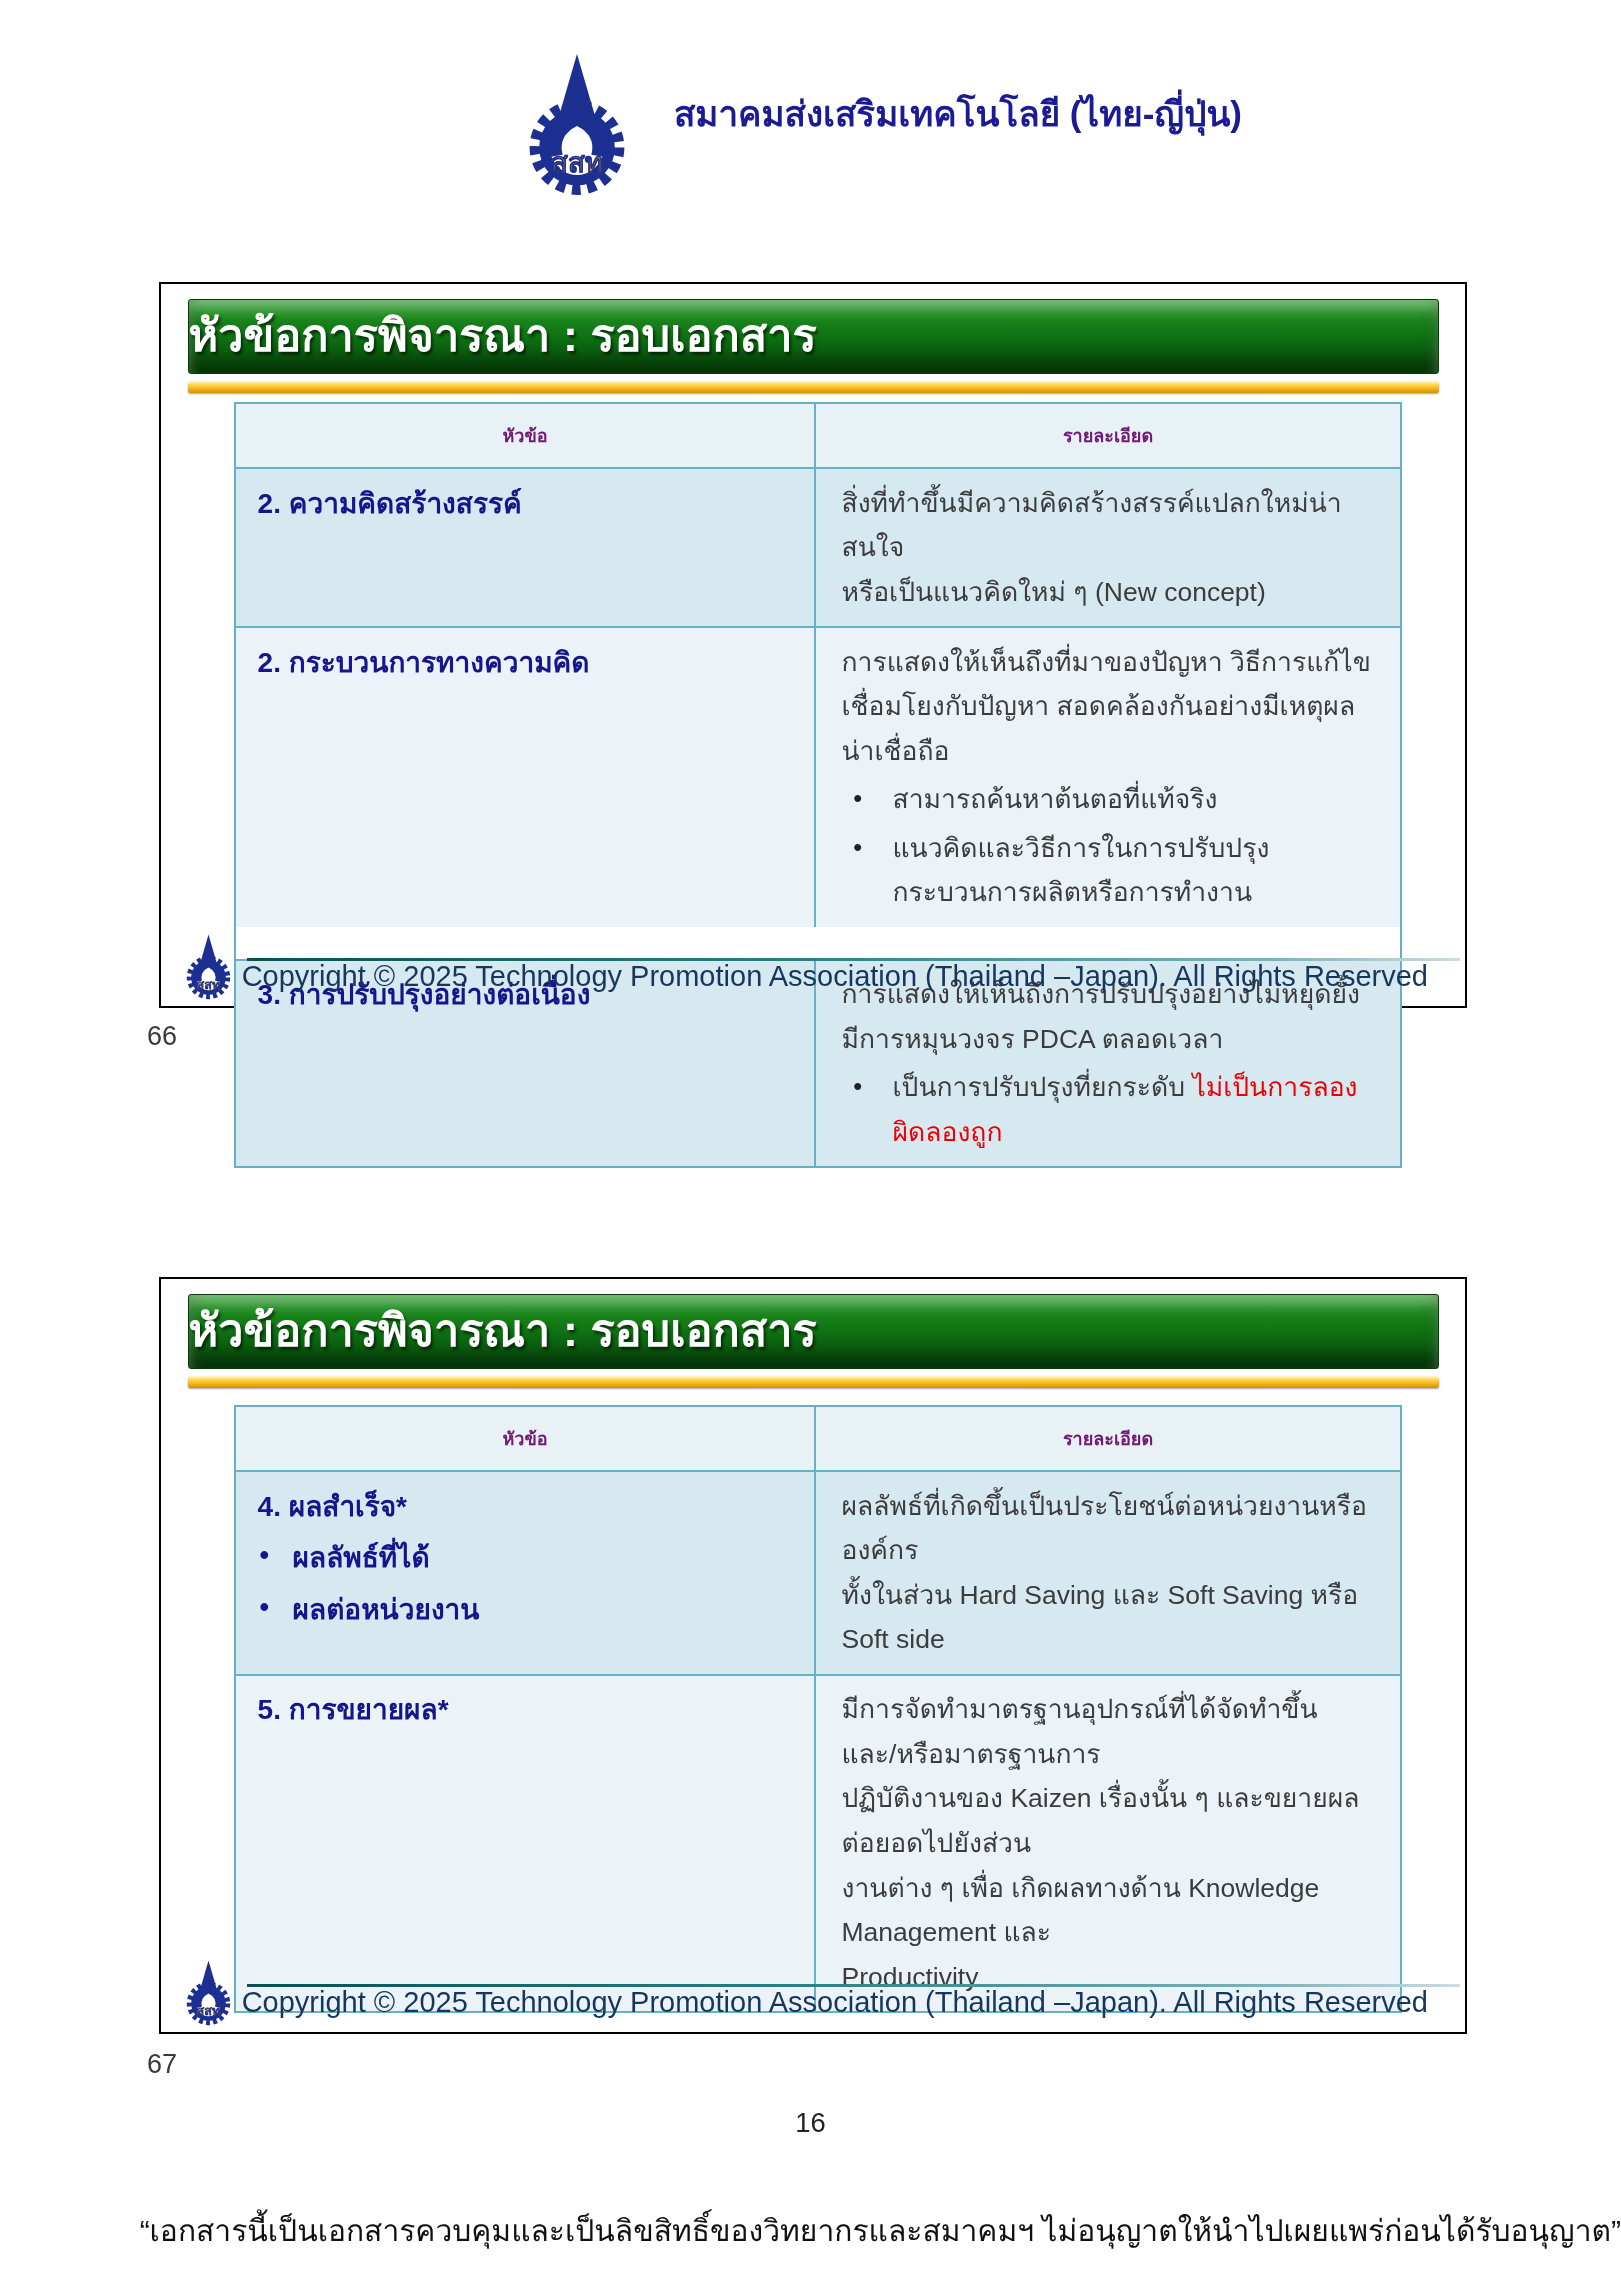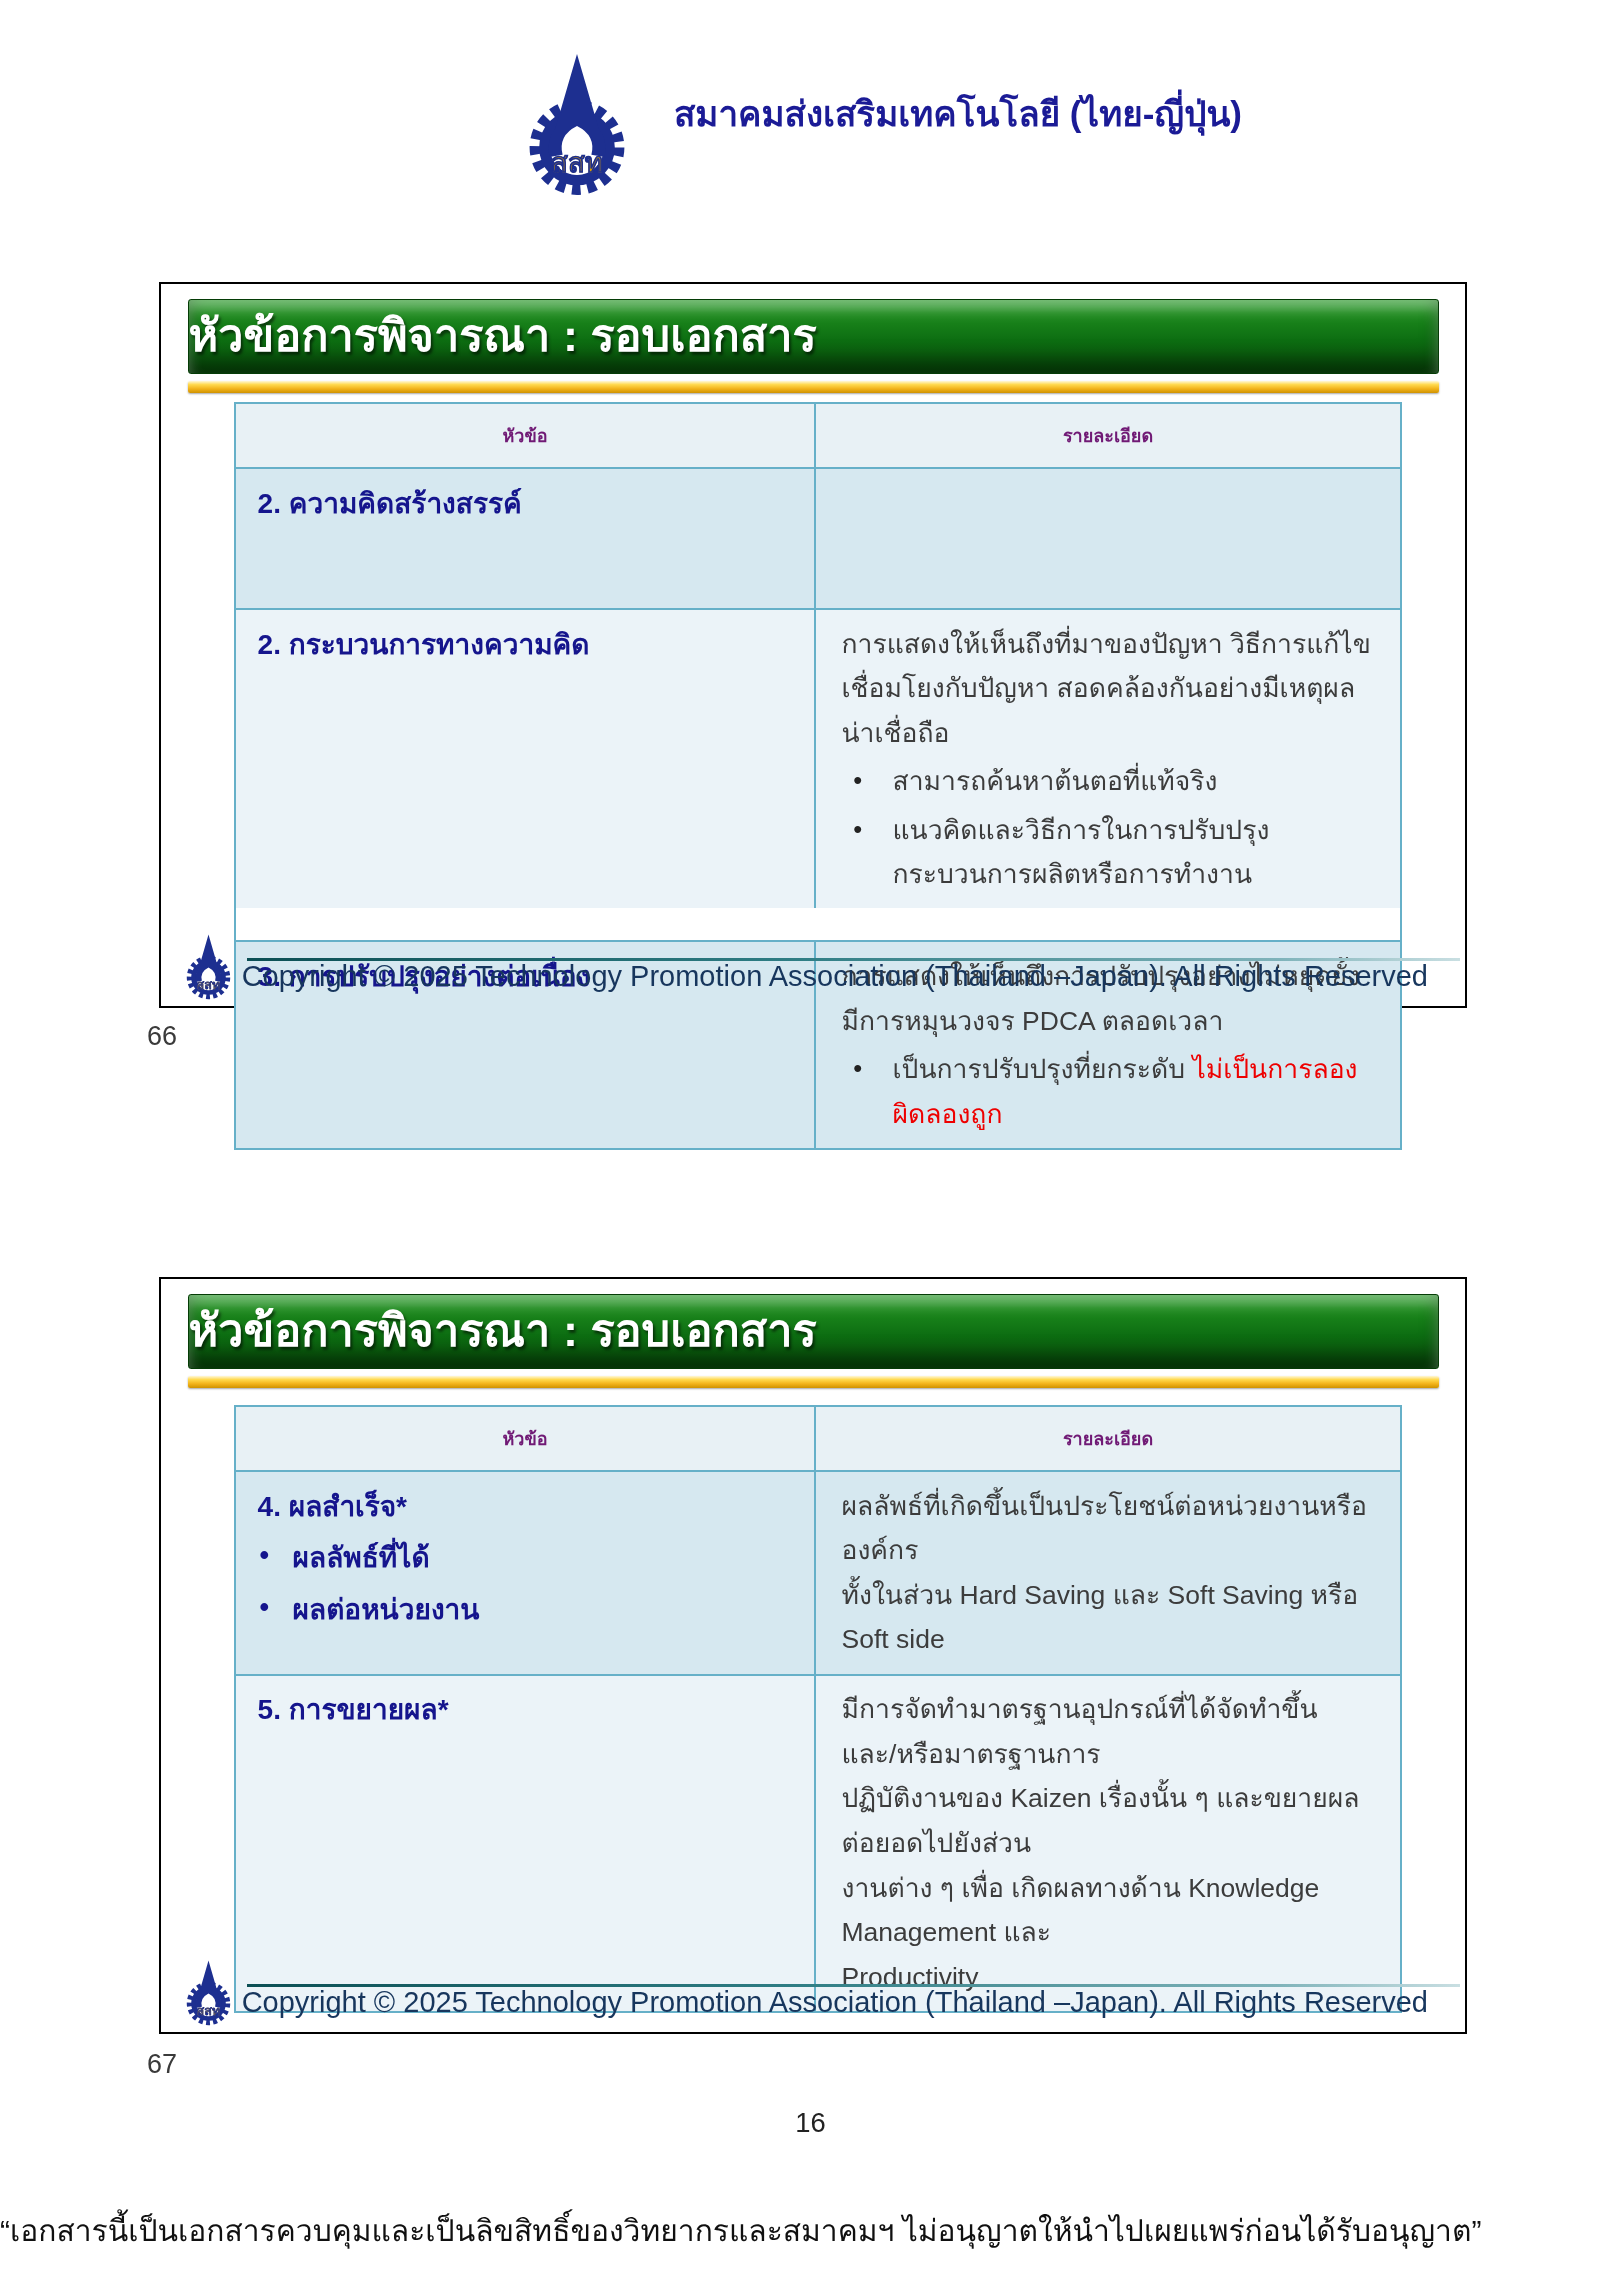--- a/index.html
+++ b/index.html
@@ -52,21 +52,21 @@
   .footer-line{position:absolute;left:86px;right:4.9px;bottom:45px;height:2.9px;
       background:linear-gradient(to right,#0b4f54 0%,#2e7d84 45%,#7fb3ba 85%,#c9dfe2 100%);}
   .footer-logo{position:absolute;left:19.6px;bottom:5.9px;width:55px;height:67px;}
   .copyright{position:absolute;right:37px;bottom:12.7px;font-size:29px;color:#17365d;}
 
   
   .slide-num{position:absolute;left:147px;font-size:27px;color:#3a3a3a;}
   #slide-num-1{top:1021px;}
   #slide-num-2{top:2049px;}
   #doc-page-num{position:absolute;left:0;right:0;top:2107px;text-align:center;font-size:27.4px;color:#222;}
-  #disclaimer{position:absolute;left:0;right:0;top:2207px;text-align:left;font-size:30px;color:#101010;}
+  #disclaimer{position:absolute;left:0;right:0;top:2207px;text-align:right;font-size:30px;color:#101010;}
 </style>
 </head>
 <body>
 
 <div id="page">
 
   <div id="org-logo">
   <svg viewBox="0 0 100 120" width="100%" height="100%">
     <circle cx="50" cy="80" r="34" fill="none" stroke="#1d2f90" stroke-width="11" stroke-dasharray="7 5.6"></circle>
     <circle cx="50" cy="80" r="27" fill="none" stroke="#1d2f90" stroke-width="9"></circle>
@@ -84,20 +84,24 @@
     <div class="gold-stripe"></div>
 
     <div class="tbl">
       <div class="thead">
         <div class="hcell h-topic">หัวข้อ</div>
         <div class="hcell h-detail">รายละเอียด</div>
       </div>
     <div class="trow dark" style="min-height: 139px;">
           <div class="cell topic">
             <div class="tline"><span>2. ความคิดสร้างสรรค์</span></div>
+          </div>
+          <div class="cell detail">
+            <div class="dline"><span>สิ่งที่ทำขึ้นมีความคิดสร้างสรรค์แปลกใหม่น่าสนใจ</span></div>
+            <div class="dline"><span>หรือเป็นแนวคิดใหม่ ๆ (New concept)</span></div>
           </div>
         </div>
         <div class="trow light" style="min-height: 186px;">
           <div class="cell topic">
             <div class="tline"><span>2. กระบวนการทางความคิด</span></div>
           </div>
           <div class="cell detail">
             <div class="dline"><span>การแสดงให้เห็นถึงที่มาของปัญหา วิธีการแก้ไข</span></div>
             <div class="dline"><span>เชื่อมโยงกับปัญหา สอดคล้องกันอย่างมีเหตุผล น่าเชื่อถือ</span></div>
             <div class="dline dbullet"><span class="dmark">•</span><span>สามารถค้นหาต้นตอที่แท้จริง</span></div>

